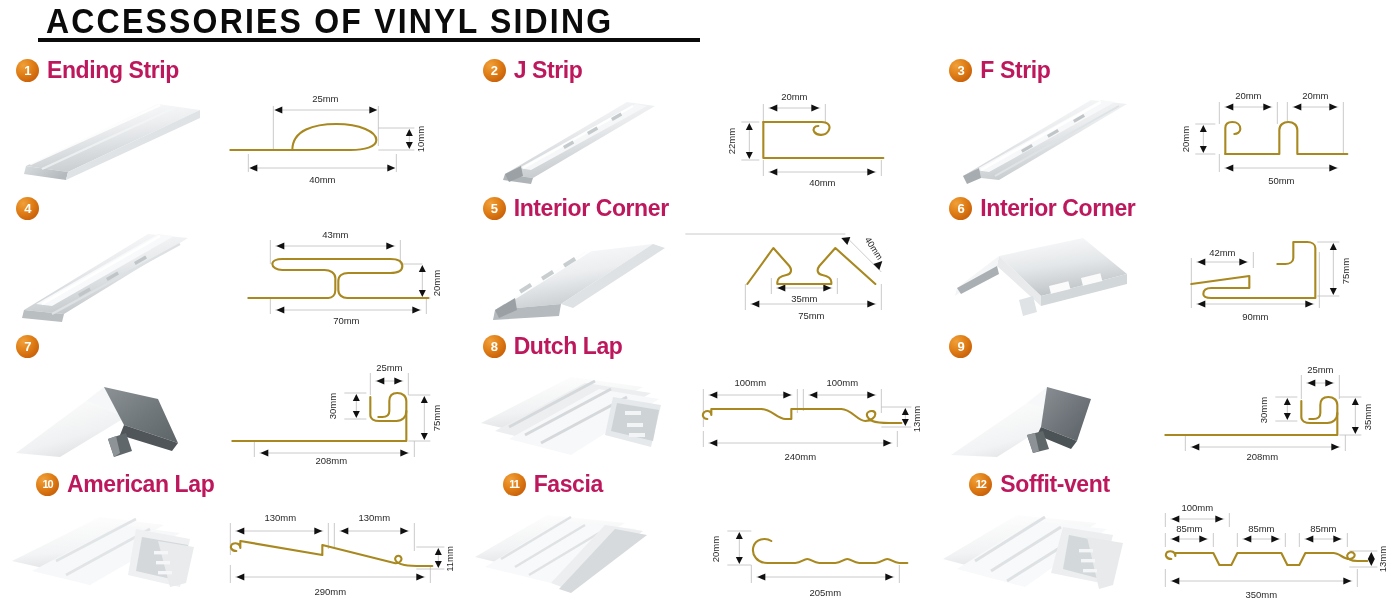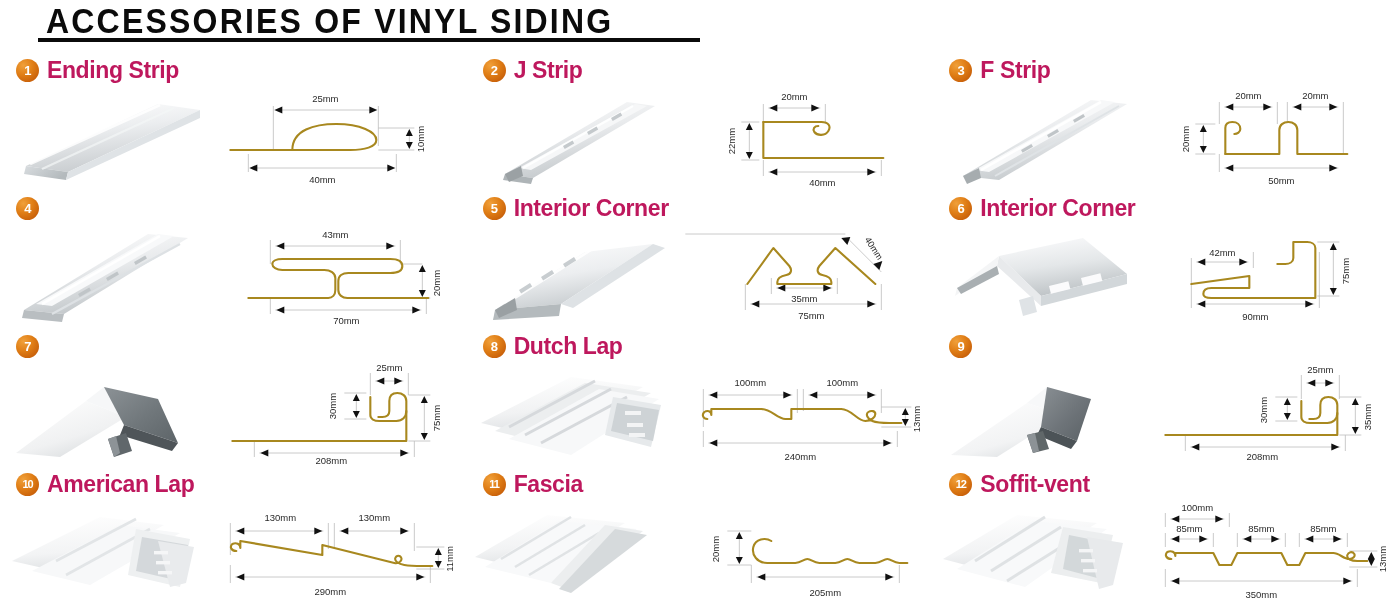--- a/index.html
+++ b/index.html
@@ -66,21 +66,21 @@
     color: #fff;
     font-size: 13px;
     font-weight: 700;
     display: flex;
     align-items: center;
     justify-content: center;
     line-height: 1;
     letter-spacing: -0.5px;
     font-family: "Liberation Sans", sans-serif;
   }
-  .badge.wide { font-size: 11px; letter-spacing: -1px; }
+  .badge.wide { font-size: 11px; letter-spacing: -1px; margin-left: 20px; }
   .item-title {
     font-size: 23px;
     font-weight: 700;
     color: #be185d;
     letter-spacing: -0.4px;
     white-space: nowrap;
     font-family: "Liberation Sans", sans-serif;
   }
 
   .item-body {

